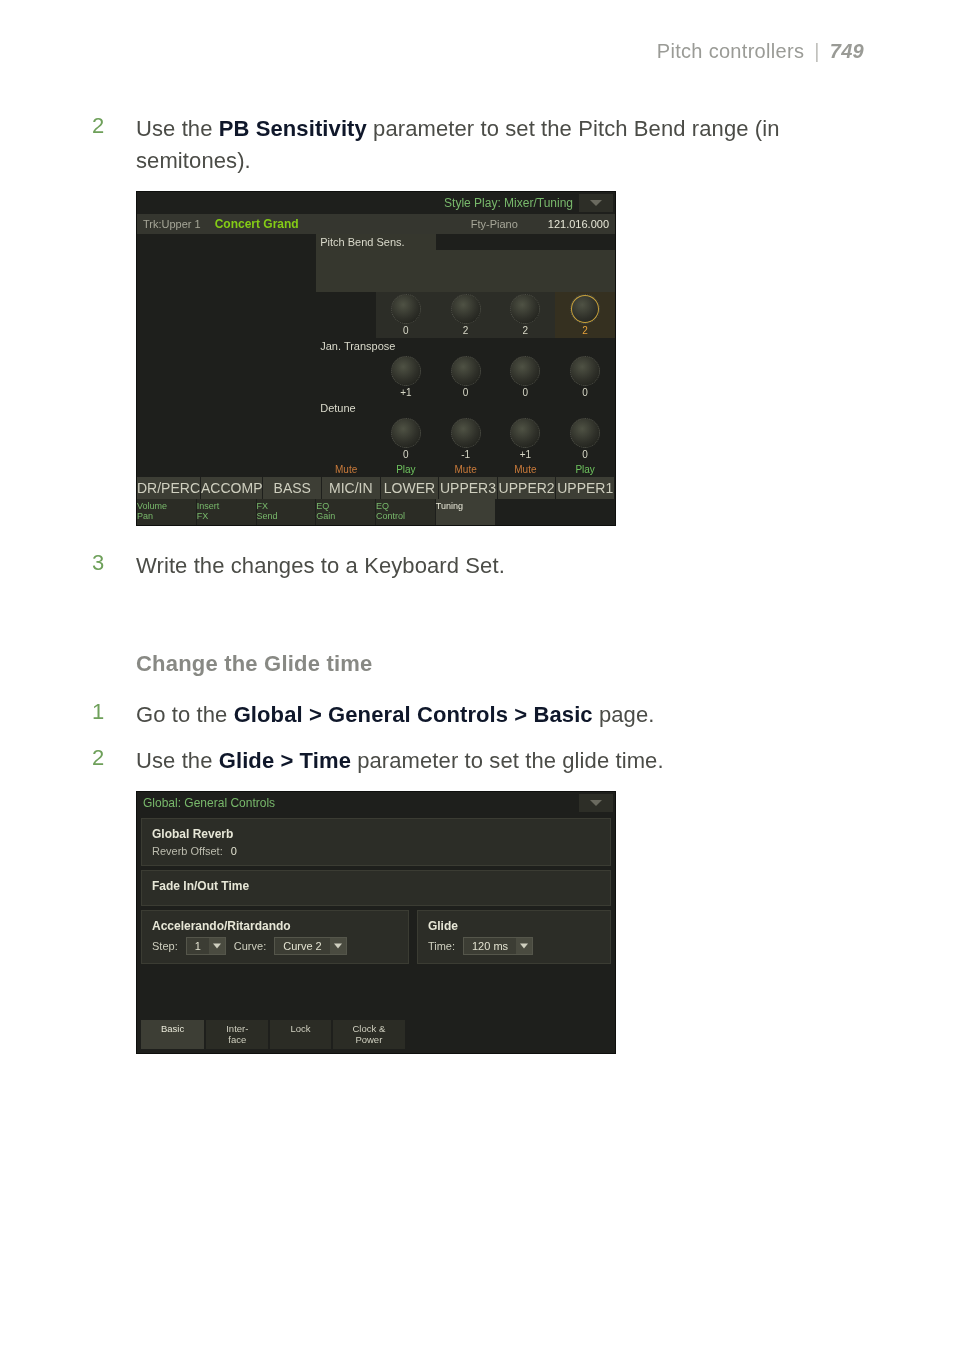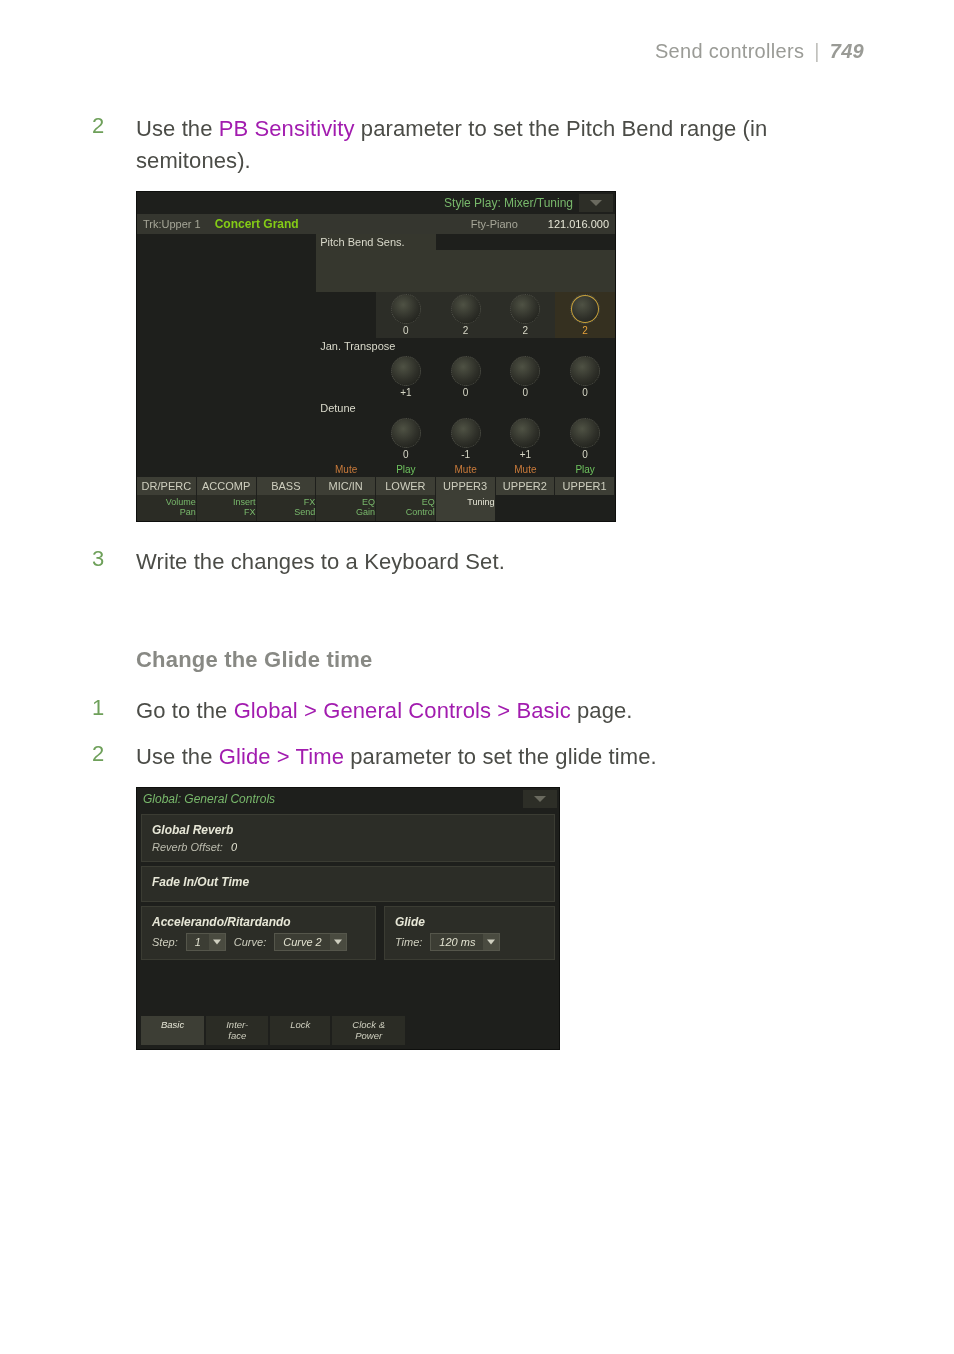--- a/index.html
+++ b/index.html
@@ -4,21 +4,21 @@
 <style>
   * { box-sizing: border-box; margin: 0; padding: 0; }
   html, body { width: 954px; height: 1354px; background: #ffffff; font-family: "Helvetica Neue", Arial, sans-serif; color: #595a55; }
   .page { padding: 40px 90px 40px 90px; }
   .header { display: flex; justify-content: flex-end; align-items: baseline; font-size: 20px; color: #9a9b96; margin-bottom: 50px; letter-spacing: 0.3px; }
   .header .divider { margin: 0 10px; color: #c0c0bc; }
   .header .pagenum { font-weight: 600; font-style: italic; }
   .step-row { display: flex; align-items: flex-start; margin-bottom: 14px; }
   .step-num { width: 46px; flex: none; font-size: 22px; color: #6ea05a; font-weight: 400; text-align: left; padding-left: 2px; }
   .step-text { font-size: 22px; line-height: 1.45; color: #4b4c47; letter-spacing: 0.1px; }
-  .step-text .param { color: #a21caf; font-weight: 400; }
+  .step-text .param { color: #0f172a; font-weight: 700; }
   .section-title { font-size: 22px; font-weight: 600; color: #888984; margin: 70px 0 22px 46px; letter-spacing: 0.2px; }
   .screenshot { margin: 14px 0 24px 46px; }
 
   
   .scr1 { width: 480px; background: #1e1f1c; font-family: Verdana, Geneva, sans-serif; font-size: 11px; color: #cfcfbf; border: 1px solid #0e0f0d; }
   .scr1 .titlebar { display:flex; align-items:center; background:#1e1f1c; }
   .scr1 .titlebar .t { flex:1; color:#78b86b; font-size:12px; padding:4px 6px;text-align:right; }
   .scr1 .titlebar .menu { width:34px; height:18px; background:#2d2e27; margin-right:2px; position:relative; }
   .scr1 .titlebar .menu::after { content:""; position:absolute; left:50%; top:50%; transform:translate(-50%,-50%); border-left:6px solid transparent; border-right:6px solid transparent; border-top:6px solid #6a6a5f; }
   .scr1 .inforow { display:flex; align-items:center; background:#35362f; padding:3px 6px; font-size:11px; }
@@ -32,28 +32,28 @@
   .scr1 .knobcell { height:46px; display:flex; flex-direction:column; align-items:center; justify-content:flex-end; padding-bottom:2px; }
   .scr1 .knob { width:30px; height:30px; border-radius:50%; background: radial-gradient(circle at 40% 35%, #4f5244 0%, #2f3029 55%, #1a1b17 100%); border:1px dotted #4f5048; position:relative; }
   .scr1 .knob.sel { box-shadow: 0 0 0 1px #c9a23a inset; }
   .scr1 .kval { font-size:10px; color:#d8d8c7; margin-top:1px; }
   .scr1 .kval.sel { color:#e5a23a; }
   .scr1 .mprow { display:grid; grid-template-columns: repeat(8,1fr); }
   .scr1 .mp { text-align:center; font-size:10px; padding:2px 0; }
   .scr1 .mp.play { color:#6ec25e; }
   .scr1 .mp.mute { color:#c97a3a; }
   .scr1 .trackheads { display:grid; grid-template-columns: repeat(8,1fr); background:#3d3e35; }
-  .scr1 .trackheads .th { text-align:center; font-size:11px; padding:3px 0; color:#cfcfbf; border-right:1px solid #1e1f1c; }
+  .scr1 .trackheads .th { text-align:center; font-size:14px; padding:3px 0; color:#cfcfbf; border-right:1px solid #1e1f1c; }
   .scr1 .tabs { display:grid; grid-template-columns: repeat(8,1fr); background:#1e1f1c; }
-  .scr1 .tabs .tab { text-align:right; font-size:9px; line-height:1.1; padding:3px 0; color:#78b86b; background:#2b2c25; border-right:1px solid #1e1f1c; }
+  .scr1 .tabs .tab { text-align:left; font-size:9px; line-height:1.1; padding:3px 0; color:#78b86b; background:#2b2c25; border-right:1px solid #1e1f1c; }
   .scr1 .tabs .tab.active { background:#3d3e35; color:#e7e7d7; }
   .scr1 .empty { height:46px; }
 
   
-  .scr2 { width: 424px; background:#1e1f1c; font-family: Verdana, Geneva, sans-serif; font-size:11px; color:#cfcfbf; border:1px solid #0e0f0d;font-style:italic; }
+  .scr2 { width: 480px; background:#1e1f1c; font-family: Verdana, Geneva, sans-serif; font-size:11px; color:#cfcfbf; border:1px solid #0e0f0d; }
   .scr2 .titlebar { display:flex; align-items:center; }
   .scr2 .titlebar .t { flex:1; color:#78b86b; font-size:12px; padding:4px 6px; }
   .scr2 .titlebar .menu { width:34px; height:18px; background:#2d2e27; margin-right:2px; position:relative; }
   .scr2 .titlebar .menu::after { content:""; position:absolute; left:50%; top:50%; transform:translate(-50%,-50%); border-left:6px solid transparent; border-right:6px solid transparent; border-top:6px solid #6a6a5f; }
   .scr2 .panel { background:#2c2d27; margin:4px; padding:8px 10px; border:1px solid #3b3c33; }
   .scr2 .panel.row2 { display:flex; gap:8px; padding:0; background:none; border:none; margin:4px; }
   .scr2 .panel.row2 .sub { flex:1; background:#2c2d27; padding:8px 10px; border:1px solid #3b3c33; }
   .scr2 .ph { font-weight:bold; color:#e7e7d7; font-size:12px; margin-bottom:4px; }
   .scr2 .pline { color:#bcbcae; font-size:11px; }
   .scr2 .pline .val { color:#e2e2d0; margin-left:8px; }
@@ -65,21 +65,21 @@
   .scr2 .spacer { height:52px; background:#1e1f1c; }
   .scr2 .tabs { display:flex; background:#1e1f1c; padding:0 4px 4px; gap:2px; }
   .scr2 .tabs .tab { font-size:9.5px; line-height:1.1; padding:4px 20px; color:#cfcfbf; background:#2b2c25; text-align:center; min-width:46px; }
   .scr2 .tabs .tab.active { background:#3d3e35; color:#e7e7d7; }
 </style>
 </head>
 <body>
 
 <div class="page">
   <div class="header">
-    <span>Send controllers</span>
+    <span>Pitch controllers</span>
     <span class="divider">|</span>
     <span class="pagenum">749</span>
   </div>
 
   <div class="step-row">
     <div class="step-num">2</div>
     <div class="step-text">
       <span>Use the </span><span class="param">PB Sensitivity</span><span> parameter to set the Pitch Bend range (in semitones).</span>
     </div>
   </div>

